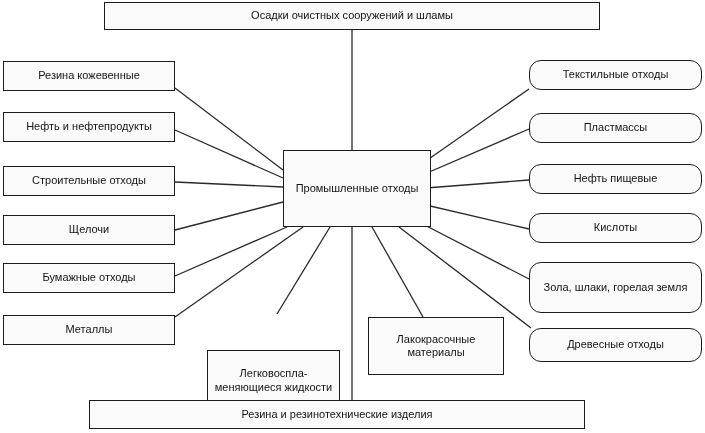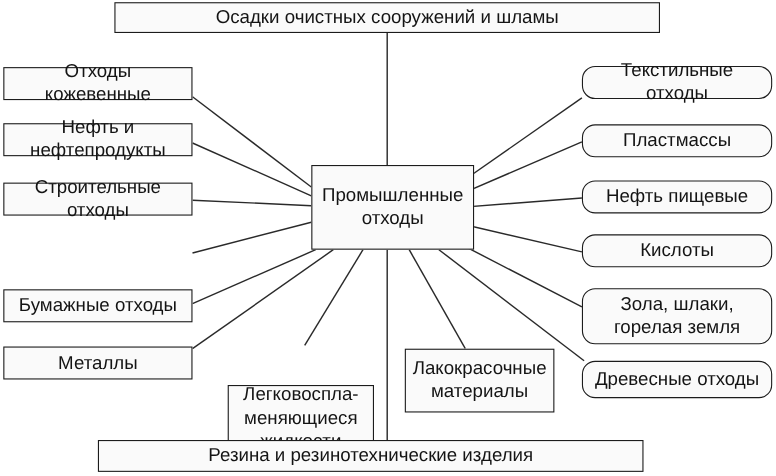--- a/index.html
+++ b/index.html
@@ -12,21 +12,21 @@
   }
   .lines{position:absolute;left:0;top:0;width:705px;height:433px;}
   .node{
     position:absolute;
     box-sizing:border-box;
     display:flex;align-items:center;justify-content:center;
     text-align:center;
     border:1.6px solid #1c1c1c;
     background:#fafafa;
     color:#141414;
-    font-size:17px;
+    font-size:11px;
     line-height:1.22;
     padding:2px 5px;
     z-index:2;
   }
   #top-box   {left:104px; top:2px;   width:496px; height:28px;}
   #bottom-box{left:89px; top:400px; width:496px; height:29px;}
   #center-box{left:283px; top:150px; width:148px; height:77px;}
   .lcol{left:3px;  width:172px; height:30px;}
   #l1{top:61px;}  #l2{top:112px;} #l3{top:166px;}
   #l4{top:215px;} #l5{top:263px;} #l6{top:315px;}
@@ -55,23 +55,24 @@
     <line x1="529" y1="180" x2="413" y2="189"></line>
     <line x1="529" y1="229" x2="413" y2="202"></line>
     <line x1="529" y1="279" x2="413" y2="219"></line>
     <line x1="531" y1="328" x2="399" y2="227"></line>
     <line x1="277" y1="314" x2="330" y2="227"></line>
     <line x1="423" y1="317" x2="372" y2="227"></line>
   </svg>
 
   <div class="node" id="top-box">Осадки очистных сооружений и шламы</div>
 
-  <div class="node lcol" id="l1">Отходы кожевенные</div>
+  <div class="node lcol" id="l1">Резина кожевенные</div>
   <div class="node lcol" id="l2">Нефть и нефтепродукты</div>
   <div class="node lcol" id="l3">Строительные отходы</div>
+  <div class="node lcol" id="l4">Щелочи</div>
   <div class="node lcol" id="l5">Бумажные отходы</div>
   <div class="node lcol" id="l6">Металлы</div>
 
   <div class="node rcol" id="r1">Текстильные отходы</div>
   <div class="node rcol" id="r2">Пластмассы</div>
   <div class="node rcol" id="r3">Нефть пищевые</div>
   <div class="node rcol" id="r4">Кислоты</div>
   <div class="node rcol" id="r5">Зола, шлаки, горелая земля</div>
   <div class="node rcol" id="r6">Древесные отходы</div>
 

